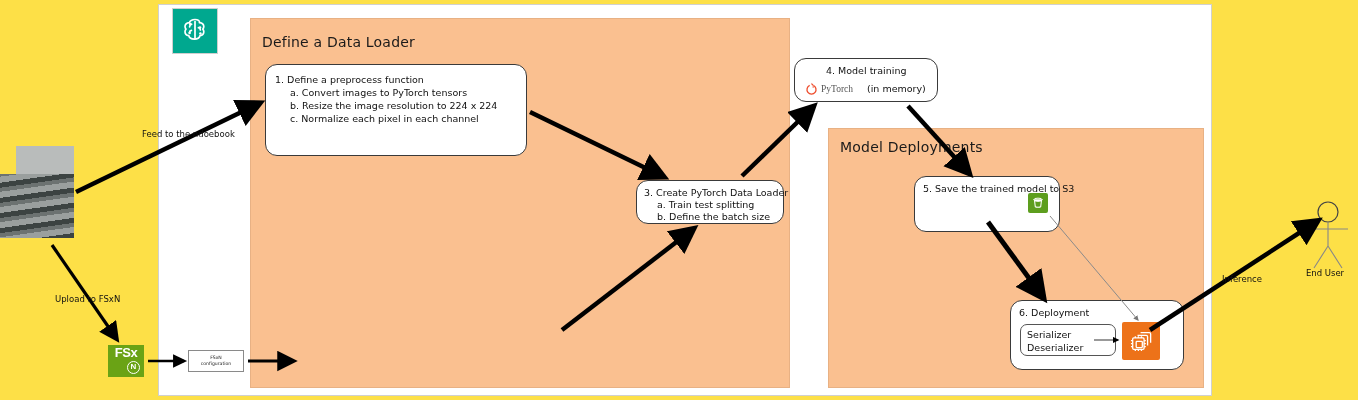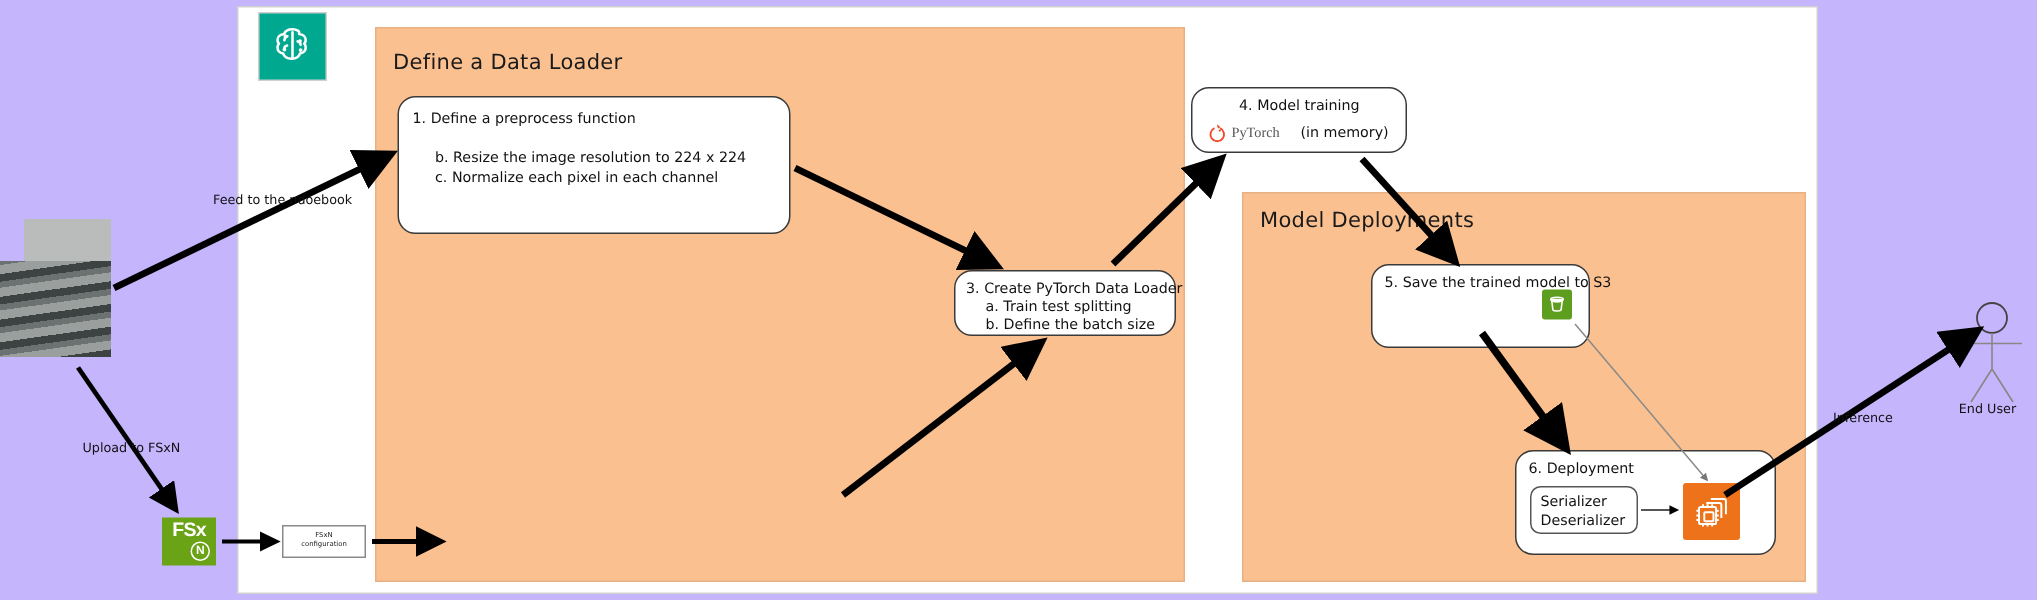--- a/index.html
+++ b/index.html
@@ -1,19 +1,19 @@
 <!DOCTYPE html>
 <html><head>
 <meta charset="utf-8">
 <style>
   html,body{margin:0;padding:0;background:#ffffff;}
   body{width:1358px;height:400px;overflow:hidden;
        font-family:"DejaVu Sans","Liberation Sans",sans-serif;
        color:#111;}
-  #stage{position:relative;width:1358px;height:400px;background:#c4b5fd;}
+  #stage{position:relative;width:1358px;height:400px;background:#fde047;}
 
   
   .outer-frame{position:absolute;left:158px;top:4px;width:1054px;height:392px;
                border:1px solid #d0d0d0;background:#fff;box-sizing:border-box;}
   .panel{position:absolute;background:#fac090;border:1px solid #e8b184;box-sizing:border-box;}
   .panel-title{position:absolute;font-size:14px;color:#1a1a1a;letter-spacing:.2px;white-space:nowrap;}
 
   
   .rbox{position:absolute;background:#ffffff;border:1px solid #3a3a3a;border-radius:12px;
         box-sizing:border-box;}
@@ -113,20 +113,21 @@
                  text-align:center;font-family:'Liberation Sans',sans-serif;">N</span>
   </div>
 
   <div class="fsxn-note">
     <span>FSxN</span>
     <span>configuration</span>
   </div>
 
   <div class="rbox" style="left:265px;top:64px;width:262px;height:92px;">
     <div class="ln" style="left:9px;top:9px;">1. Define a preprocess function</div>
+    <div class="ln" style="left:24px;top:22px;">a. Convert images to PyTorch tensors</div>
     <div class="ln" style="left:24px;top:35px;">b. Resize the image resolution to 224 x 224</div>
     <div class="ln" style="left:24px;top:48px;">c. Normalize each pixel in each channel</div>
   </div>
 
 
   <div class="rbox" style="left:636px;top:180px;width:148px;height:44px;">
     <div class="ln" style="left:7px;top:6px;">3. Create PyTorch Data Loader</div>
     <div class="ln" style="left:20px;top:18px;">a. Train test splitting</div>
     <div class="ln" style="left:20px;top:30px;">b. Define the batch size</div>
   </div>
@@ -151,21 +152,21 @@
     <svg width="14" height="14" viewBox="0 0 20 20" aria-hidden="true">
       <path d="M4 4.5 h12 v1.6 a6 2 0 0 1 -12 0 z" fill="#ffffff"></path>
       <path d="M5 6 l1.1 9.2 a4 1.3 0 0 0 7.8 0 L15 6" fill="none" stroke="#ffffff" stroke-width="1.5"></path>
       <ellipse cx="10" cy="5.1" rx="6" ry="2" fill="none" stroke="#ffffff" stroke-width="1.4"></ellipse>
     </svg>
   </div>
 
   <div class="rbox" style="left:1010px;top:300px;width:174px;height:70px;">
     <div class="ln" style="left:8px;top:6px;text-align:right;">6. Deployment</div>
   </div>
-  <div class="sub-rbox" style="left:1020px;top:324px;width:72px;height:32px;">
+  <div class="sub-rbox" style="left:1020px;top:324px;width:96px;height:32px;">
     <div>Serializer</div>
     <div>Deserializer</div>
   </div>
   <div class="sm-icon">
     <svg width="28" height="28" viewBox="0 0 32 32" aria-hidden="true">
       <g fill="none" stroke="#ffffff" stroke-width="1.5">
         <rect x="6.5" y="12.5" width="13" height="13" rx="1.2"></rect>
         <rect x="10.5" y="16.5" width="7" height="7" rx=".8"></rect>
         <path d="M12 9.5 h10 a1.5 1.5 0 0 1 1.5 1.5 v10"></path>
         <path d="M15.5 6.5 h10 a1.5 1.5 0 0 1 1.5 1.5 v10"></path>

